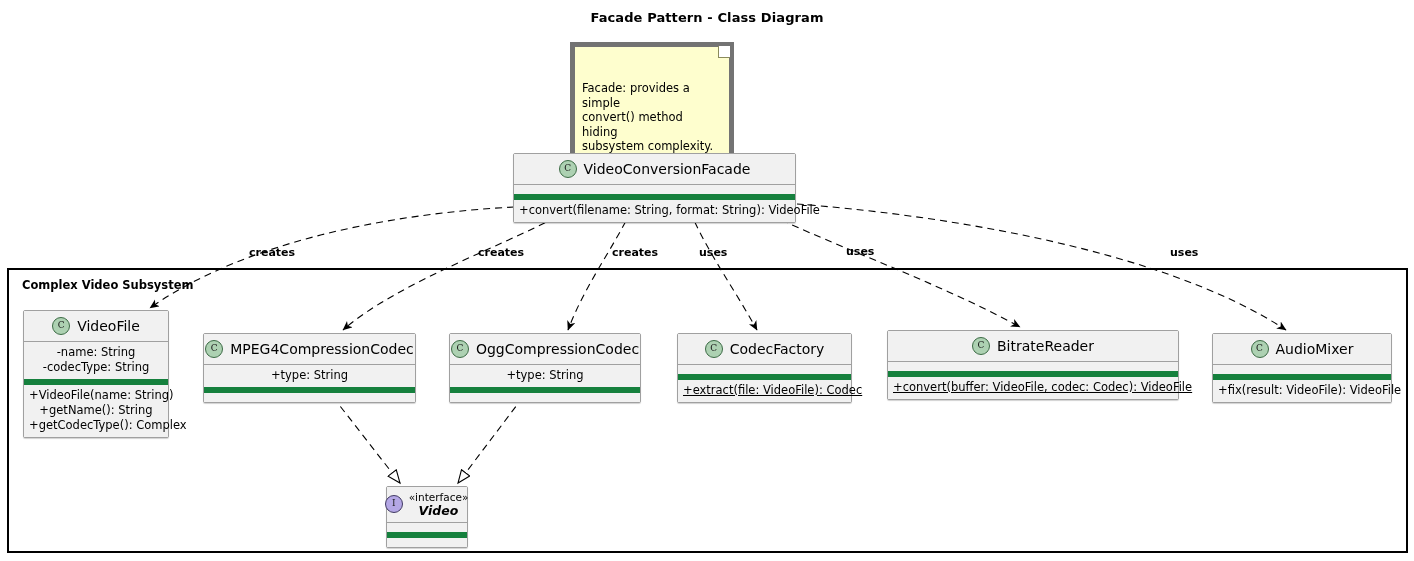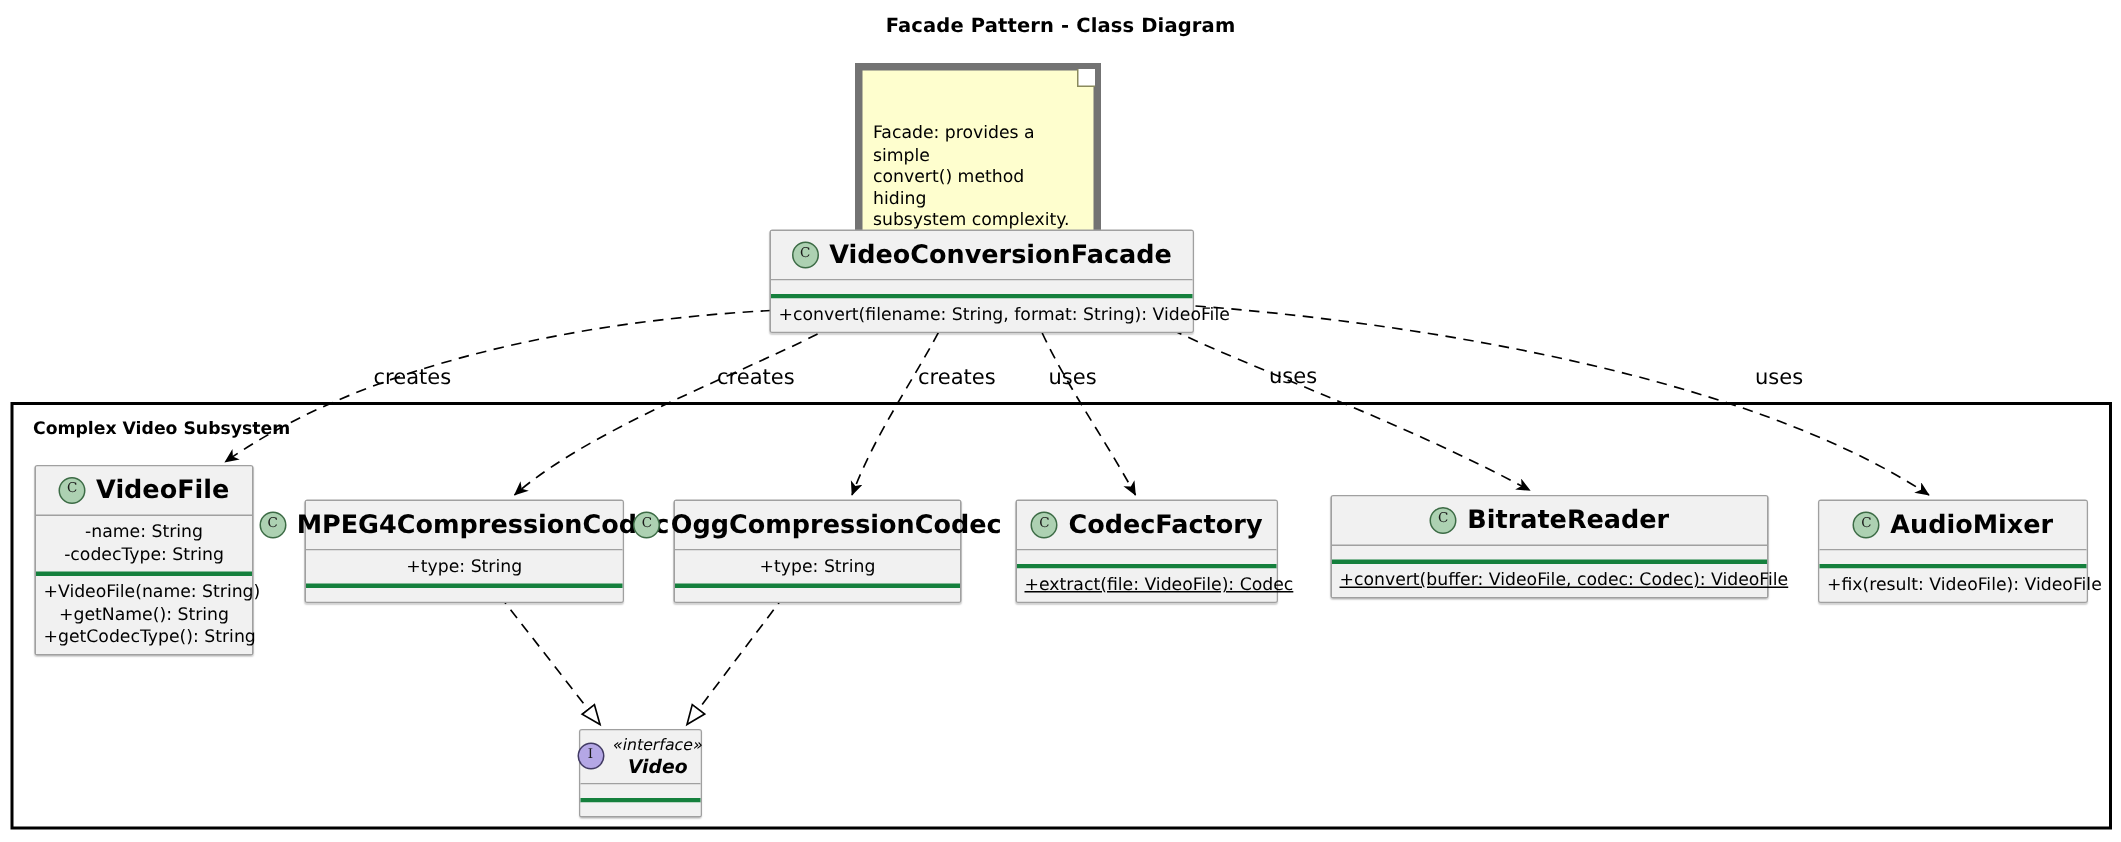--- a/index.html
+++ b/index.html
@@ -131,44 +131,43 @@
     border-radius: 50%;
     background: #B4A7E5;
     border: 1px solid #413a63;
     font-size: 9px;
     line-height: 14px;
     text-align: center;
     color: #1a1a1a;
     font-family: "DejaVu Serif", "Liberation Serif", serif;
   }
   .uml-name {
-    font-size: 17px;
-    font-weight: bold;
+    font-size: 14px;
+    font-weight: normal;
     white-space: nowrap;
   }
   .iface-stack {
     display: flex;
     flex-direction: column;
     align-items: center;
     line-height: 13px;
   }
   .iface-stereotype {
     font-size: 10.5px;
-    font-style: italic;
     font-weight: normal;
   }
   .iface-name {
     font-size: 12.5px;
     font-weight: bold;
     font-style: italic;
   }
   .uml-compartment {
     padding: 3px 5px 4px 5px;
     background: #F1F1F1;
-    border-bottom: 3px solid #15803d;
+    border-bottom: 6px solid #15803d;
   }
   .uml-compartment:last-child {
     border-bottom: none;
   }
   .uml-compartment.empty {
     padding: 0;
     height: 9px;
   }
   .uml-row {
     font-size: 11.5px;
@@ -186,24 +185,25 @@
   #cls-mpeg4       { left: 203px; top: 333px; width: 213px; }
   #cls-ogg         { left: 449px; top: 333px; width: 192px; }
   #cls-codecfact   { left: 677px; top: 333px; width: 175px; }
   #cls-bitrate     { left: 887px; top: 330px; width: 292px; }
   #cls-audiomixer  { left: 1212px;top: 333px; width: 180px; }
   #cls-codec       { left: 386px; top: 486px; width: 82px; }
 
   
   .edge-label {
     position: absolute;
-    font-size: 14px;
+    font-size: 11px;
     line-height: 13px;
     white-space: nowrap;
     background: transparent;
+    font-weight: bold;
   }
 </style>
 </head>
 <body>
 
 <div id="canvas">
 
   <div class="diagram-title">Facade Pattern - Class Diagram</div>
 
   <svg id="edges" viewBox="0 0 1414 561" width="1414" height="561" xmlns="http://www.w3.org/2000/svg">
@@ -261,21 +261,21 @@
       <span class="cls-icon">C</span>
       <span class="uml-name">VideoFile</span>
     </div>
     <div class="uml-compartment">
       <div class="uml-row">-name: String</div>
       <div class="uml-row">-codecType: String</div>
     </div>
     <div class="uml-compartment">
       <div class="uml-row">+VideoFile(name: String)</div>
       <div class="uml-row">+getName(): String</div>
-      <div class="uml-row">+getCodecType(): String</div>
+      <div class="uml-row">+getCodecType(): Complex</div>
     </div>
   </div>
 
   <div class="uml" id="cls-mpeg4">
     <div class="uml-head">
       <span class="cls-icon">C</span>
       <span class="uml-name">MPEG4CompressionCodec</span>
     </div>
     <div class="uml-compartment">
       <div class="uml-row">+type: String</div>

